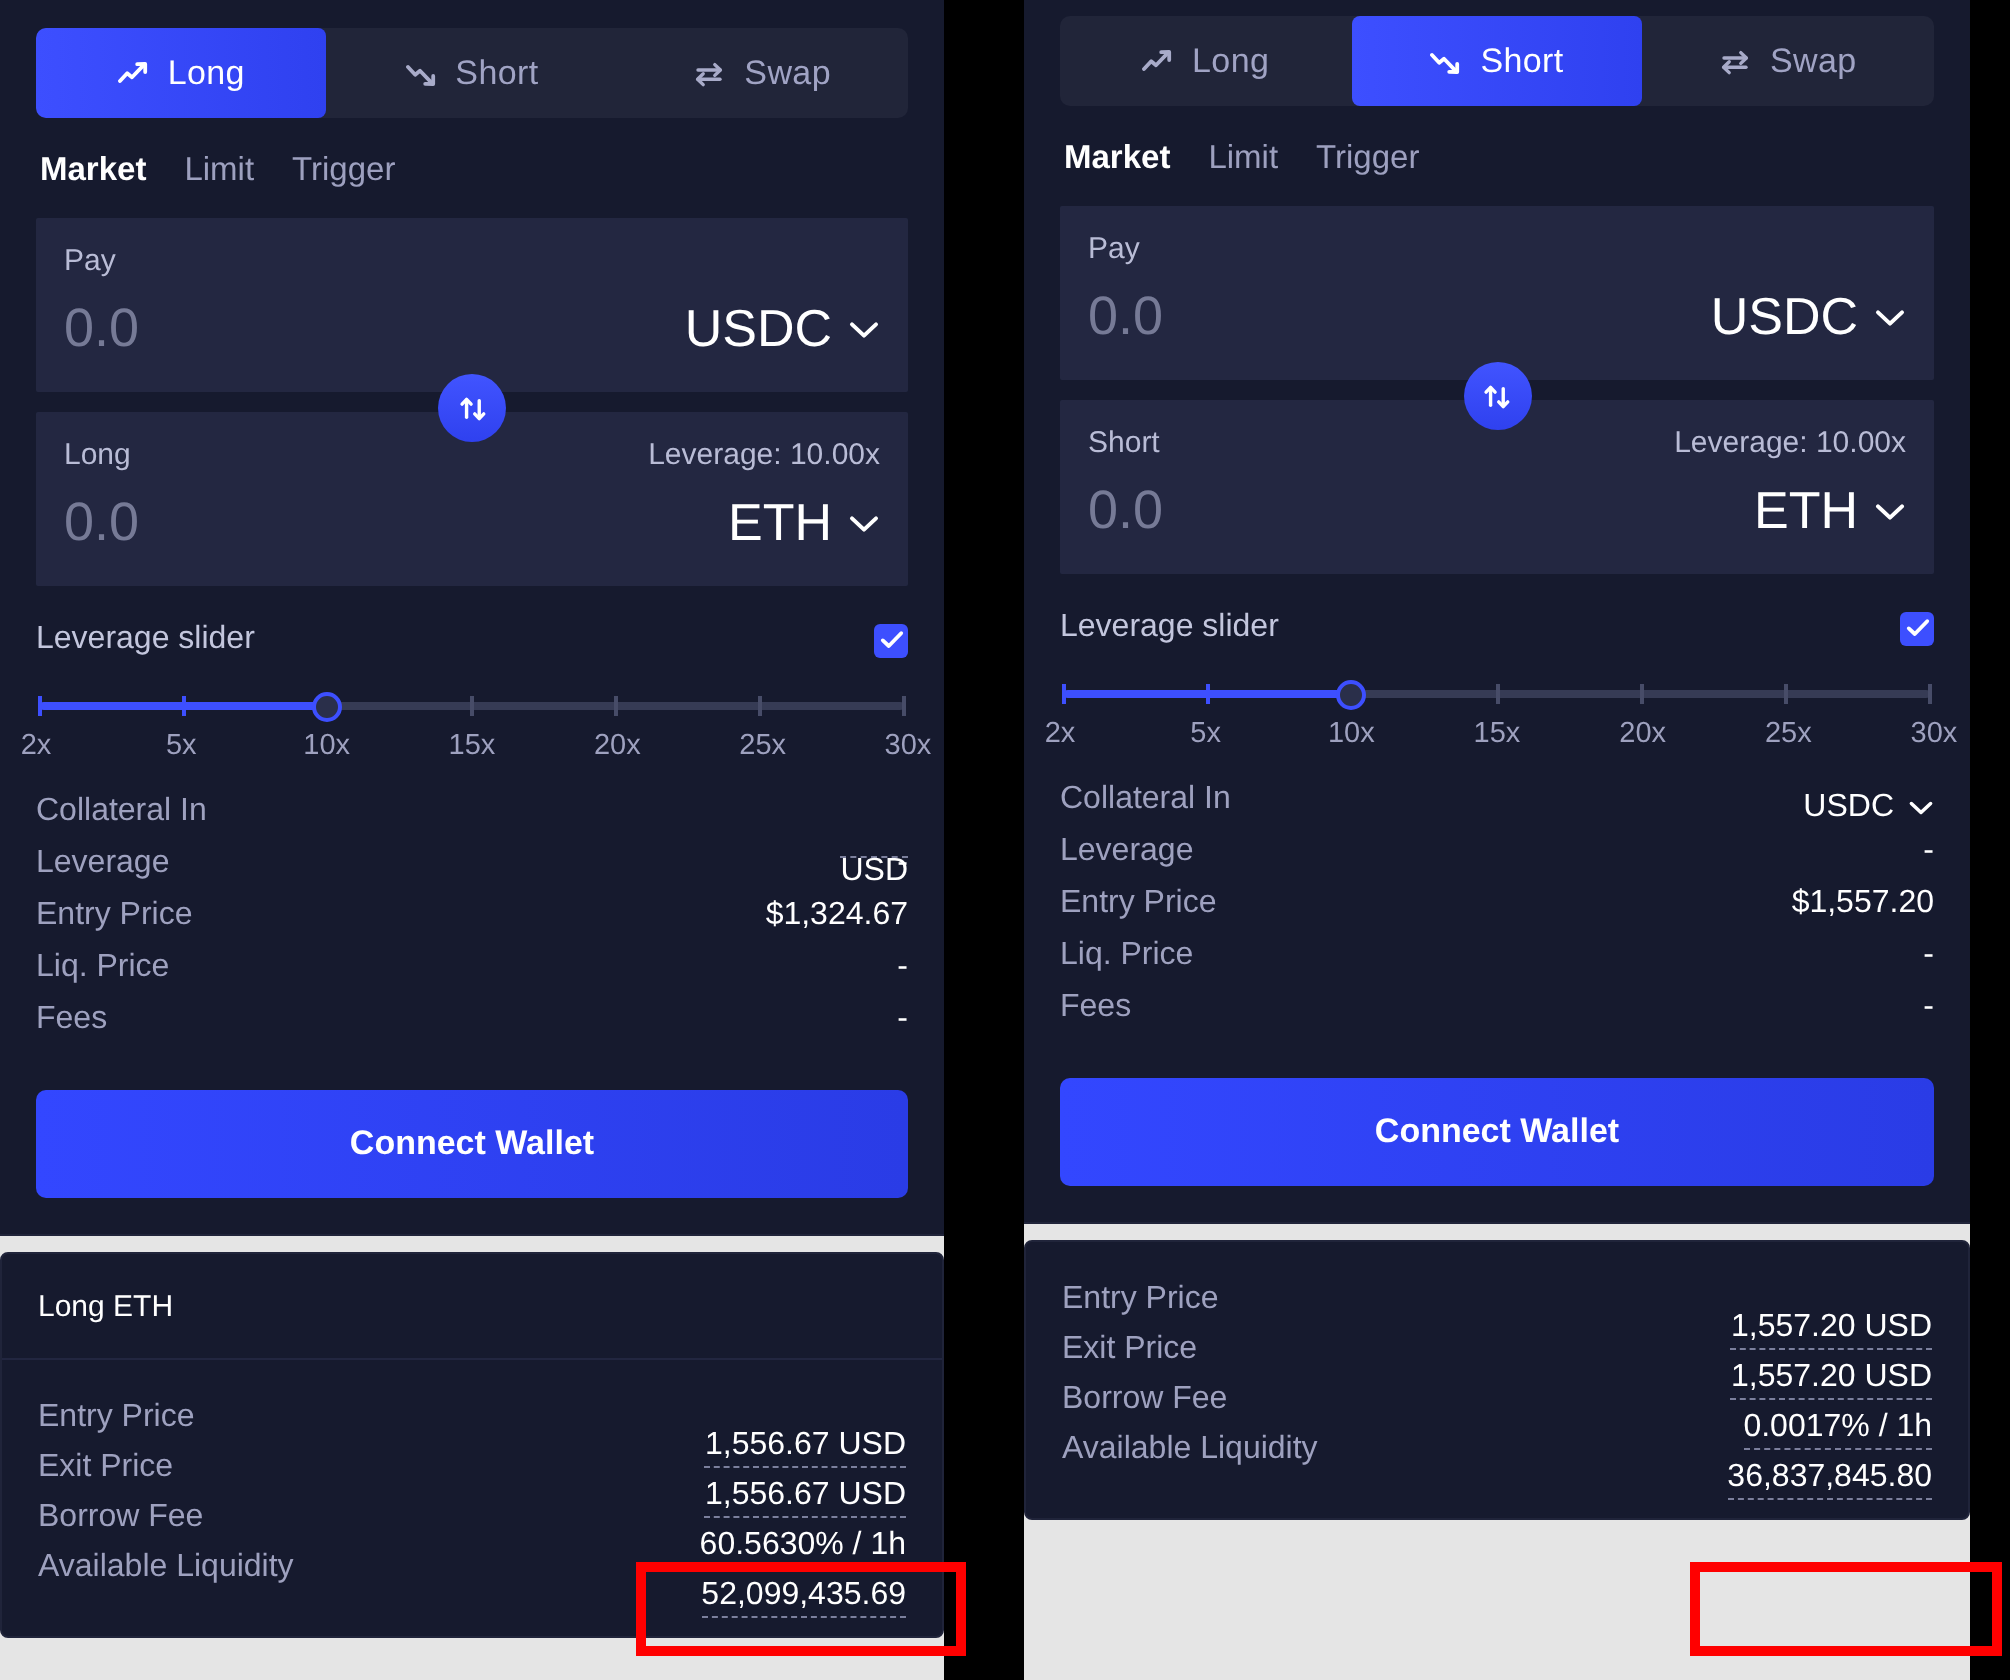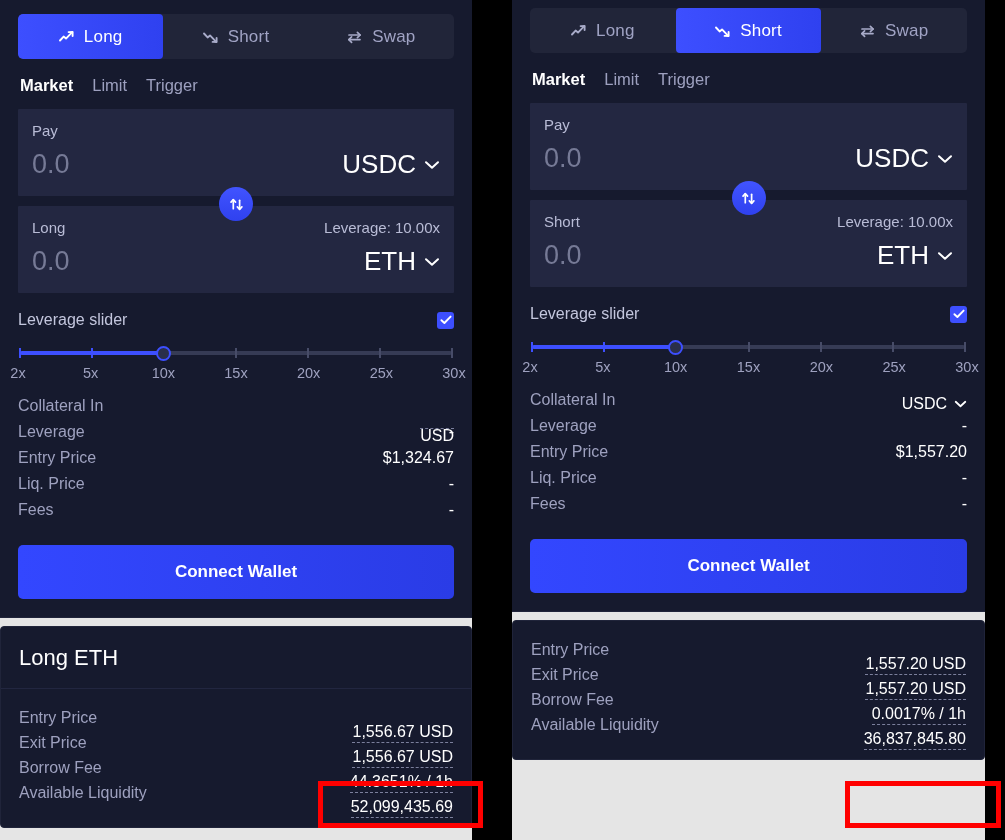--- a/index.html
+++ b/index.html
@@ -224,21 +224,21 @@
   }
 
   
   .info-card {
     background: #161a2e;
     margin-top: 8px;
     border-radius: 4px;
     border: 1px solid #20243a;
   }
   .info-head {
-    font-size: 22px;
+    font-size: 15px;
     color: #ffffff;
     padding: 18px 18px 17px 18px;
     border-bottom: 1px solid #222640;
   }
   .info-body { padding: 16px 18px 22px 18px; }
   .info-row {
     display: flex;
     justify-content: space-between;
     align-items: center;
     font-size: 16px;
@@ -399,21 +399,21 @@
           <div class="info-row">
             <span class="info-label">Entry Price</span>
             <span class="info-value dotted">1,556.67 USD</span>
           </div>
           <div class="info-row">
             <span class="info-label">Exit Price</span>
             <span class="info-value dotted">1,556.67 USD</span>
           </div>
           <div class="info-row">
             <span class="info-label">Borrow Fee</span>
-            <span class="info-value dotted">44.3651% / 1h</span>
+            <span class="info-value dotted">60.5630% / 1h</span>
           </div>
           <div class="info-row">
             <span class="info-label">Available Liquidity</span>
             <span class="info-value dotted" id="panel0-available-liquidity">52,099,435.69</span>
           </div>
         </div>
       </div>
     </div>
   <div class="panel panel-right" id="panel-1">
       <div class="trade-box">

